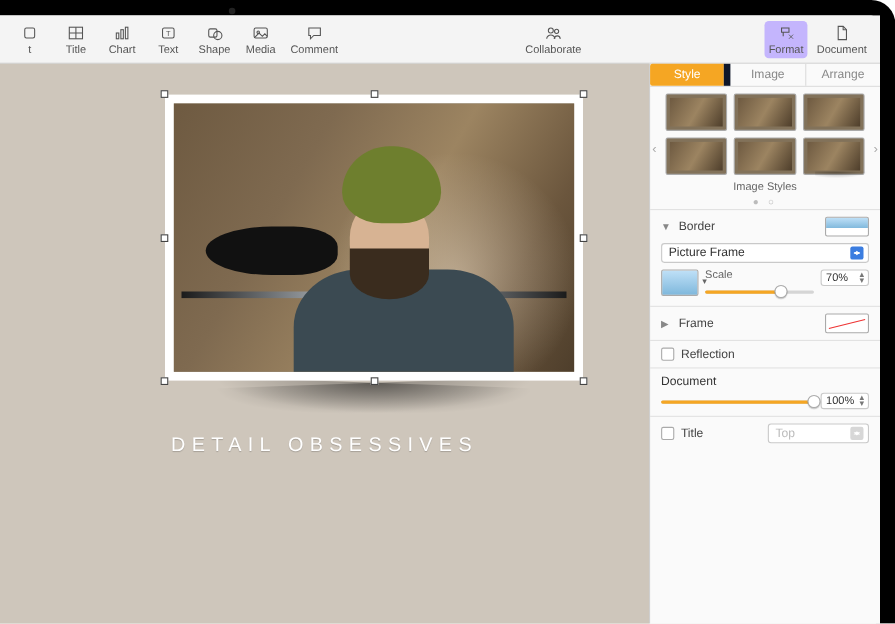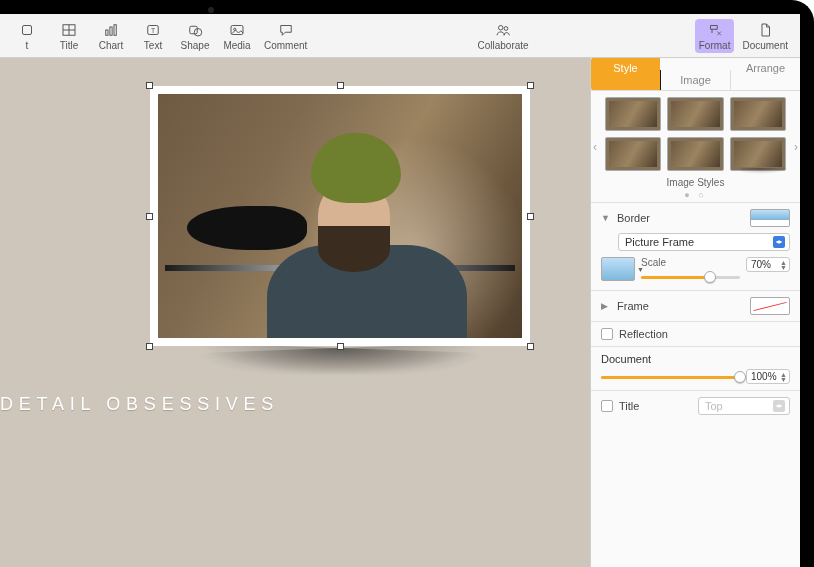--- a/index.html
+++ b/index.html
@@ -87,34 +87,34 @@
   background: radial-gradient(ellipse 54% 90% at 50% 0%, rgba(0,0,0,.32), rgba(0,0,0,0) 70%);
   transform: skewY(-2deg);
 }
 .undershadow2 {
   position: absolute; left: 150px; top: 290px; width: 380px; height: 44px;
   background: radial-gradient(ellipse 54% 90% at 50% 0%, rgba(0,0,0,.32), rgba(0,0,0,0) 70%);
   transform: skewY(2deg);
 }
 
 .headline {
-  position: absolute; left: 0; right: 0; top: 336px; 
+  position: absolute; left: 0; right: 0; top: 336px; text-align: center;
   color: #fff; letter-spacing: .32em; font-size: 18px; font-weight: 500;
   text-shadow: 0 1px 1px rgba(0,0,0,.2);
 }
 
 
 .inspector {
   width: 210px; background: #fafafa; border-left: 1px solid #cfcfcf;
   font-size: 11px; color: #333; display: flex; flex-direction: column;
 }
 .tabs { display: flex; border-bottom: 1px solid #ddd; }
 .tab { flex: 1; text-align: center; padding: 4px 0; color: #888; font-size: 11px; }
 .tab.active { background: #f5a623; color: #fff; border-radius: 2px 0 0 2px; }
-.tab.mid { border-left: 1px solid #0f172a; border-right: 1px solid #ddd; margin-top: 12px; }
+.tab.mid { border-left: 6px solid #0f172a; border-right: 1px solid #ddd; }
 
 .thumbs-wrap { position: relative; padding: 6px 14px 2px; }
 .thumbs { display: grid; grid-template-columns: repeat(3, 1fr); gap: 6px; }
 .thumb { height: 34px; border: 1px solid #aaa; background: #82725a; position: relative; border-radius: 2px; }
 .thumb::after { content:""; position:absolute; inset:3px;
   background: linear-gradient(120deg,#6e5a41,#9c8461,#4e3e2b); }
 .thumb.sp::before { content:""; position:absolute; right:-4px; bottom:-4px; left:10px; height:6px;
   background: radial-gradient(ellipse at 40% 0%, rgba(0,0,0,.3), transparent 70%); }
 .nav-arrow { position: absolute; top: 50%; transform: translateY(-50%);
   color: #aaa; font-size: 12px; cursor: pointer; }
@@ -308,21 +308,21 @@
         <div class="section-title">Image Styles</div>
         <div class="dots">● ○</div>
       </div>
 
       <div class="section">
         <div class="row">
           <span class="disclose">▼</span>
           <span class="label">Border</span>
           <div class="swatch"></div>
         </div>
-        <div style="margin:6px 0 0 17px">
+        <div style="margin:6px 0 0 0">
           <div class="popup">
             <span>Picture Frame</span>
             <span class="caret"></span>
           </div>
         </div>
         <div class="scale-row">
           <div class="thumb-swatch"></div>
           <div class="scale-col">
             <div style="font-size:10px;color:#666;margin-bottom:2px">Scale</div>
             <div class="slider">

